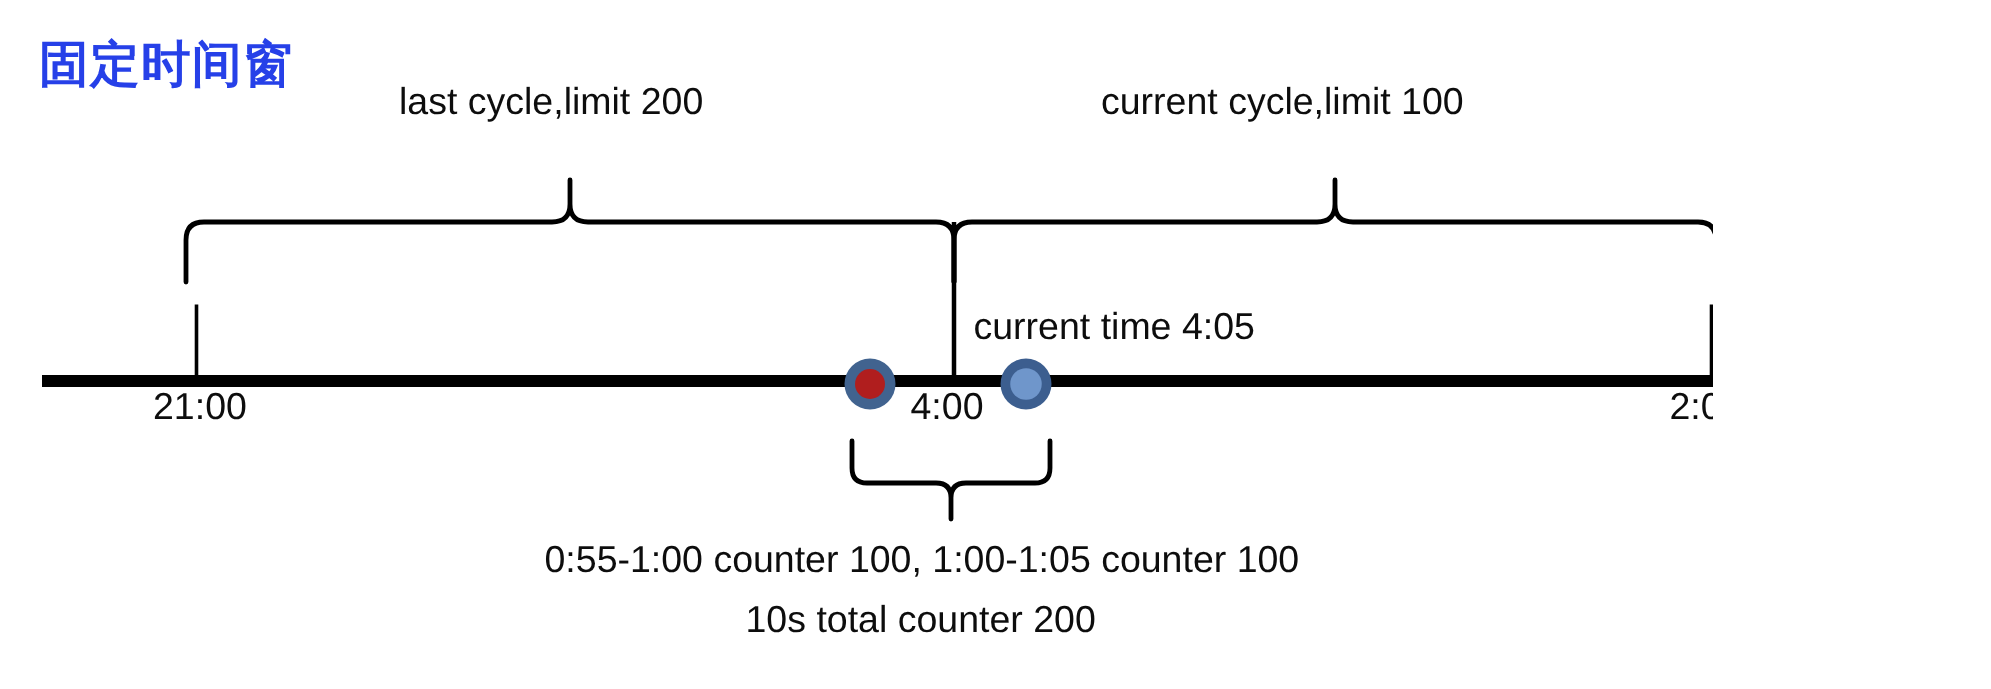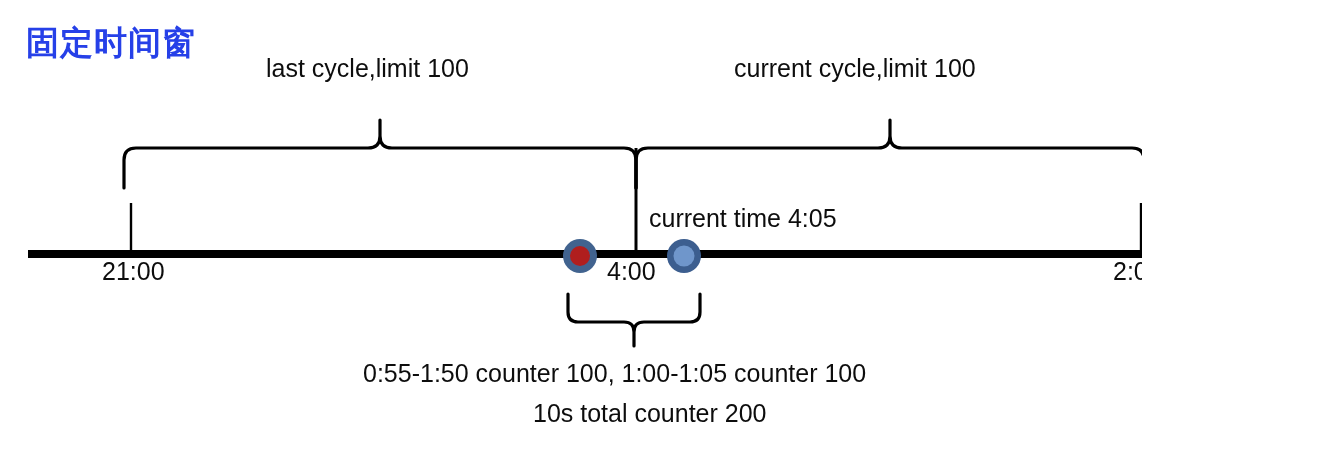--- a/index.html
+++ b/index.html
@@ -44,51 +44,51 @@
   #lbl-last-cycle   { left: 266px; top: 55px; }
   #lbl-current-cycle{ left: 734px; top: 55px; }
   #lbl-start-count  { left: 327px; top: 205px; }
   #lbl-current-time { left: 649px; top: 205px; }
 
   #lbl-t0   { left: 102px;  top: 258px; }
   #lbl-t1   { left: 607px;  top: 258px; }
   #lbl-t2   { left: 1113px; top: 258px; }
 
   #lbl-counters { left: 363px; top: 360px; }
-  #lbl-total    { left: 497px; top: 400px; margin-left: 36px; }
+  #lbl-total    { left: 497px; top: 400px; }
 
   
   #art {
     left: 0;
     top: 0;
     width: 1327px;
     height: 459px;
   }
 </style>
 </head>
 <body>
 
 <div id="canvas">
 
   <div class="abs" id="title">固定时间窗</div>
 
-  <div class="abs dtext" id="lbl-last-cycle">last cycle,limit 100</div>
+  <div class="abs dtext" id="lbl-last-cycle">last cycle,limit 200</div>
 
   <div class="abs dtext" id="lbl-current-cycle">current cycle,limit 100</div>
 
 
   <div class="abs dtext" id="lbl-current-time">current time 4:05</div>
 
   <div class="abs dtext" id="lbl-t0">21:00</div>
 
   <div class="abs dtext" id="lbl-t1">4:00</div>
 
   <div class="abs dtext" id="lbl-t2">2:00</div>
 
-  <div class="abs dtext" id="lbl-counters">0:55-1:50 counter 100, 1:00-1:05 counter 100</div>
+  <div class="abs dtext" id="lbl-counters">0:55-1:00 counter 100, 1:00-1:05 counter 100</div>
 
   <div class="abs dtext" id="lbl-total">10s total counter 200</div>
 
   <svg class="abs" id="art" viewBox="0 0 1327 459">
 
     <path fill="none" stroke="#000000" stroke-width="3.2" stroke-linecap="round" stroke-linejoin="round" d="M 124,188
              L 124,160
              Q 124,148 136,148
              L 368,148
              Q 380,148 380,136

